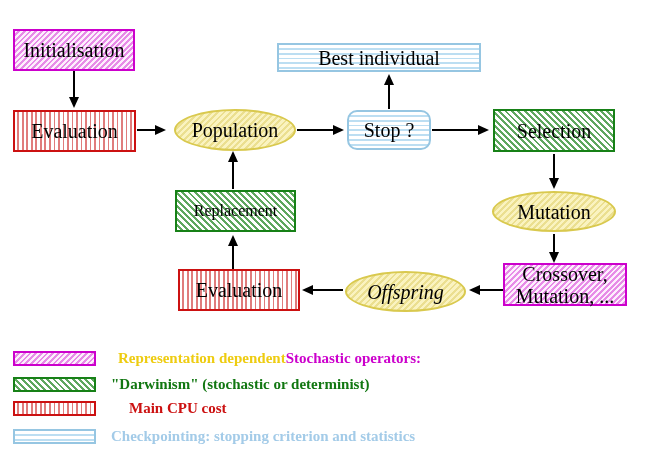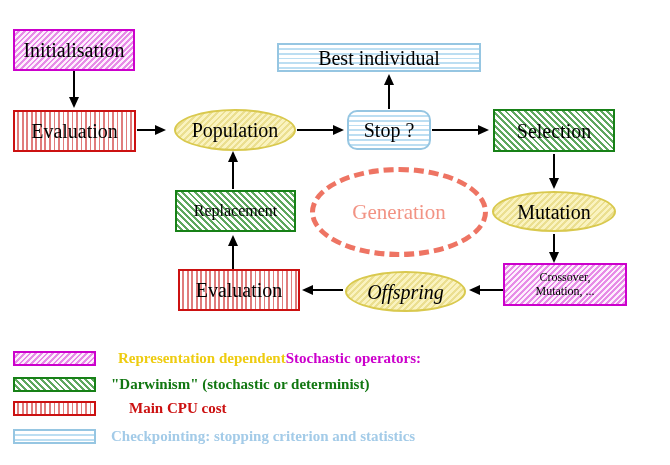--- a/index.html
+++ b/index.html
@@ -33,21 +33,21 @@
     border:2px solid #d9c94e; border-radius:50%;
     background:repeating-linear-gradient(135deg,#faf3c0 0 2.5px,#ebdf90 2.5px 4.5px);
   }
   .generation-ellipse {
     position:absolute; box-sizing:border-box; border:5px dashed #ee7463; border-radius:50%;
     display:flex; align-items:center; justify-content:center;
     color:#f29384; font-size:21px;
   }
   .fs-big { font-size:20px; }
   .fs-med { font-size:16px; }
-  .fs-sm  { font-size:12px; }
+  .fs-sm  { font-size:20px; }
   
   .aline { position:absolute; background:#000; }
   .ah { position:absolute; width:0; height:0; }
   .ah-down  { border-left:5px solid transparent; border-right:5px solid transparent; border-top:11px solid #000; }
   .ah-up    { border-left:5px solid transparent; border-right:5px solid transparent; border-bottom:11px solid #000; }
   .ah-right { border-top:5px solid transparent; border-bottom:5px solid transparent; border-left:11px solid #000; }
   .ah-left  { border-top:5px solid transparent; border-bottom:5px solid transparent; border-right:11px solid #000; }
   
   .legend-row { position:absolute; left:13px; display:flex; align-items:center; height:17px; }
   .swatch { width:83px; height:15px; box-sizing:border-box; margin-right:15px; flex:none; }
@@ -101,23 +101,20 @@
   </div>
 
   <div class="node stripe-red fs-big" style="left:178px;top:269px;width:122px;height:42px;">
     <span>Evaluation</span>
   </div>
 
   <div class="node hatch-green fs-med" style="left:175px;top:190px;width:121px;height:42px;">
     <span>Replacement</span>
   </div>
 
-  <div class="generation-ellipse" style="left:310px;top:167px;width:178px;height:90px;">
-    <span>Generation</span>
-  </div>
 
   <div>
     <div class="aline" style="left:73px;top:71px;width:2px;height:27px;"></div>
     <div class="ah ah-down" style="left:69px;top:97px;"></div>
   </div>
 
   <div>
     <div class="aline" style="left:137px;top:129px;width:18px;height:2px;"></div>
     <div class="ah ah-right" style="left:155px;top:125px;"></div>
   </div>

